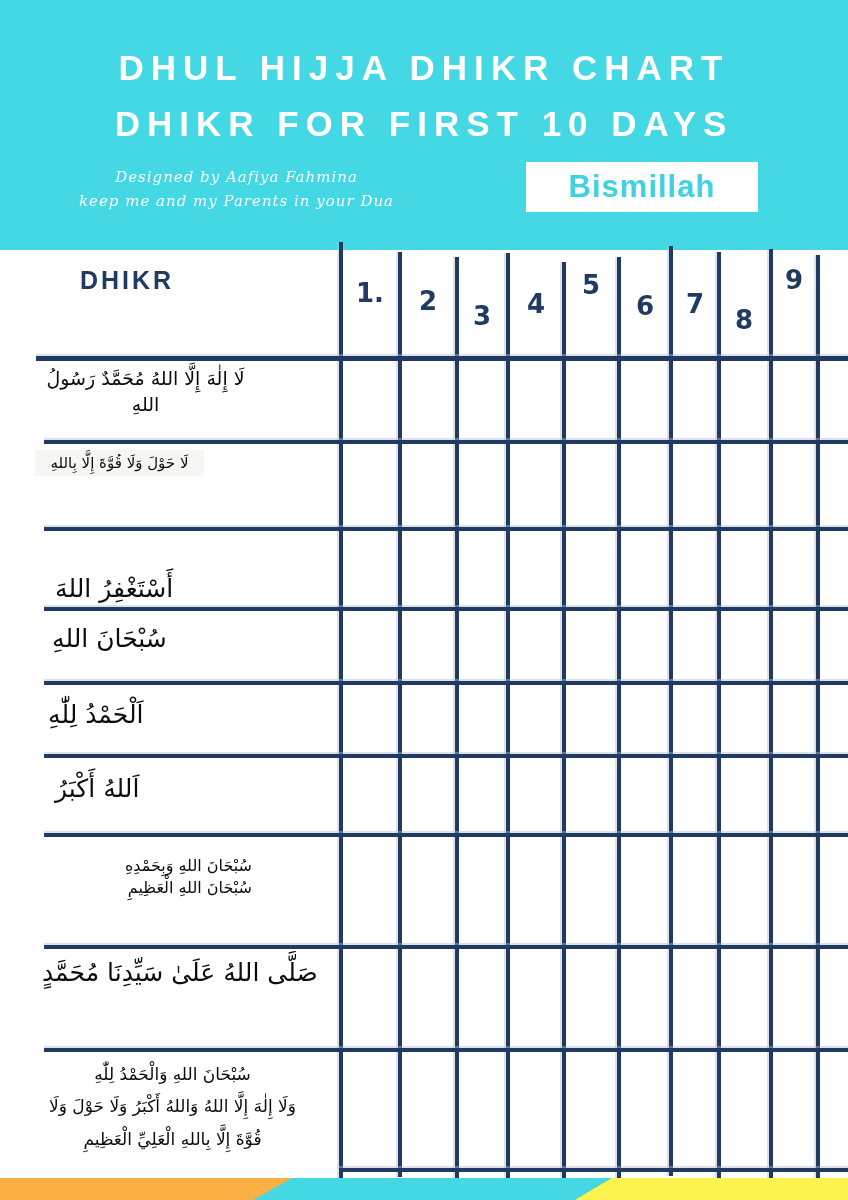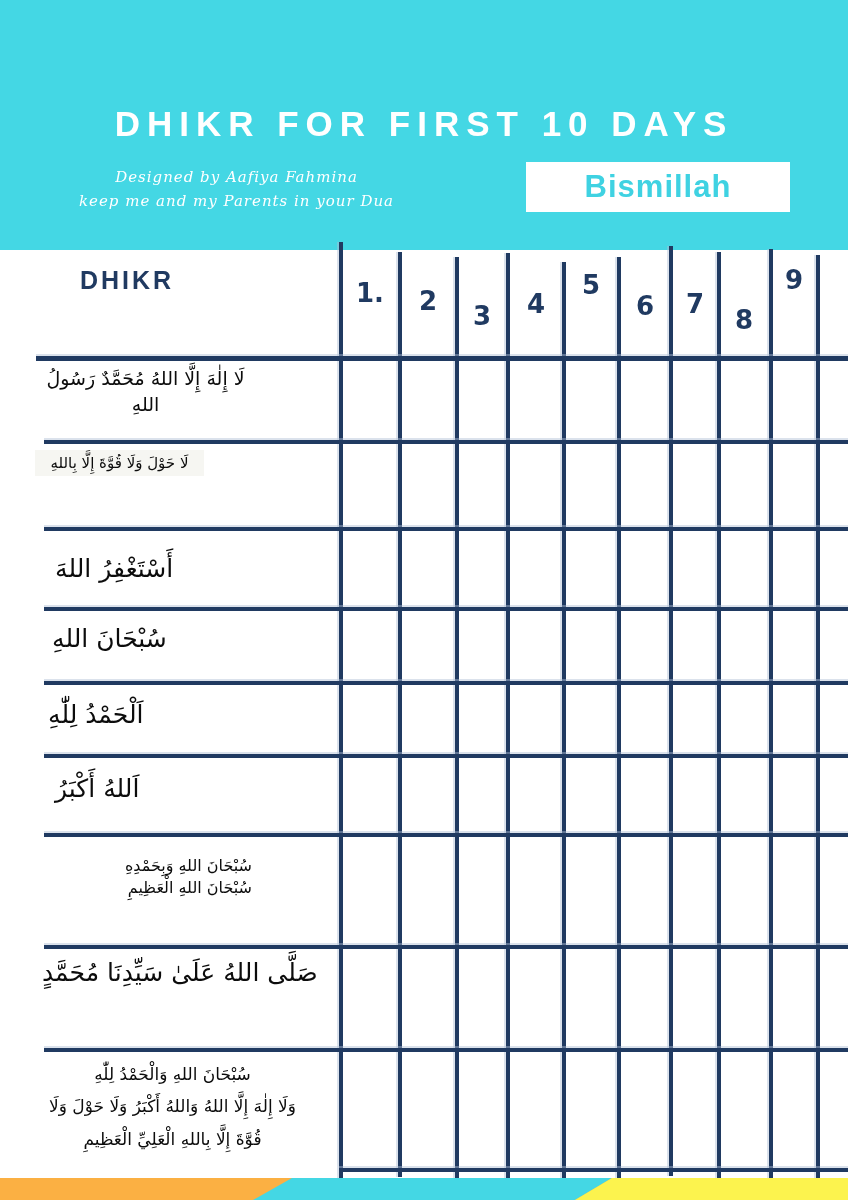--- a/index.html
+++ b/index.html
@@ -16,21 +16,21 @@
   .title.l1{top:48px;}
   .title.l2{top:104px;}
   .credit{
     position:absolute;left:0;width:445px;text-align:center;color:#ffffff;
     font-family:"DejaVu Serif",serif;font-style:italic;font-size:15px;letter-spacing:1px;padding-left:14px;
   }
   .credit.c1{top:168px;}
   .credit.c2{top:192px;}
   .credit.c3{top:224px;font-size:14px;}
   .badge{
-    position:absolute;left:526px;top:162px;width:264px;height:50px;background:#ffffff;
+    position:absolute;left:526px;top:162px;width:232px;height:50px;background:#ffffff;
     display:flex;align-items:center;justify-content:center;
   }
   .badge span{color:#3fd2e2;font-weight:bold;font-size:31px;letter-spacing:1px;}
   
   .vline{position:absolute;width:4px;background:#203a61;box-shadow:-2px 0 0 rgba(175,190,212,.45);}
   .hline{position:absolute;height:4px;background:#203a61;box-shadow:0 -2px 0 rgba(175,190,212,.45);}
   .dhikr-head{
     position:absolute;left:80px;top:266px;color:#203a61;font-weight:bold;
     font-size:25px;letter-spacing:3px;
   }
@@ -40,21 +40,21 @@
   }
   
   .arabic{
     position:absolute;color:#0c0c0c;direction:rtl;
     font-family:"DejaVu Sans",sans-serif;line-height:1.35;
   }
   .ar-big{font-size:25px;}
   .ar-sm{font-size:16px;}
   .r1{left:38px;top:366px;width:215px;font-size:19px;text-align:center;}
   .r2{left:35px;top:450px;width:165px;font-size:15px;text-align:center;background:#f6f6f2;padding:3px 2px;}
-  .r3{left:55px;top:552px;}
+  .r3{left:55px;top:572px;}
   .r4{left:52px;top:622px;}
   .r5{left:48px;top:698px;}
   .r6{left:55px;top:772px;}
   .r7{left:52px;top:846px;width:200px;text-align:right;margin-top:9px;}
   .r8a{left:42px;top:956px;white-space:nowrap;}
   .r8b{left:42px;top:1002px;width:290px;text-align:center;}
   .r9{left:10px;top:1058px;width:325px;font-size:17px;text-align:center;line-height:1.9;}
   
   .footer{position:absolute;left:0;top:1178px;width:848px;height:22px;background:#fbb043;}
   .footer .cyan{
@@ -65,20 +65,21 @@
     position:absolute;left:0;top:0;width:848px;height:22px;background:#fcf34e;
     clip-path:polygon(612px 0,848px 0,848px 22px,575px 22px);
   }
 </style>
 </head>
 <body>
 
 <div class="page">
 
   <div class="header-band"></div>
+  <div class="title l1">DHUL HIJJA DHIKR CHART</div>
   <div class="title l2">DHIKR FOR FIRST 10 DAYS</div>
   <div class="credit c1">Designed by Aafiya Fahmina</div>
   <div class="credit c2">keep me and my Parents in your Dua</div>
   <div class="badge">
     <span>Bismillah</span>
   </div>
 
   <div class="dhikr-head">DHIKR</div>
   <span class="daynum" style="left:348px;top:278px;">1.</span>
   <span class="daynum" style="left:406px;top:286px;">2</span>

